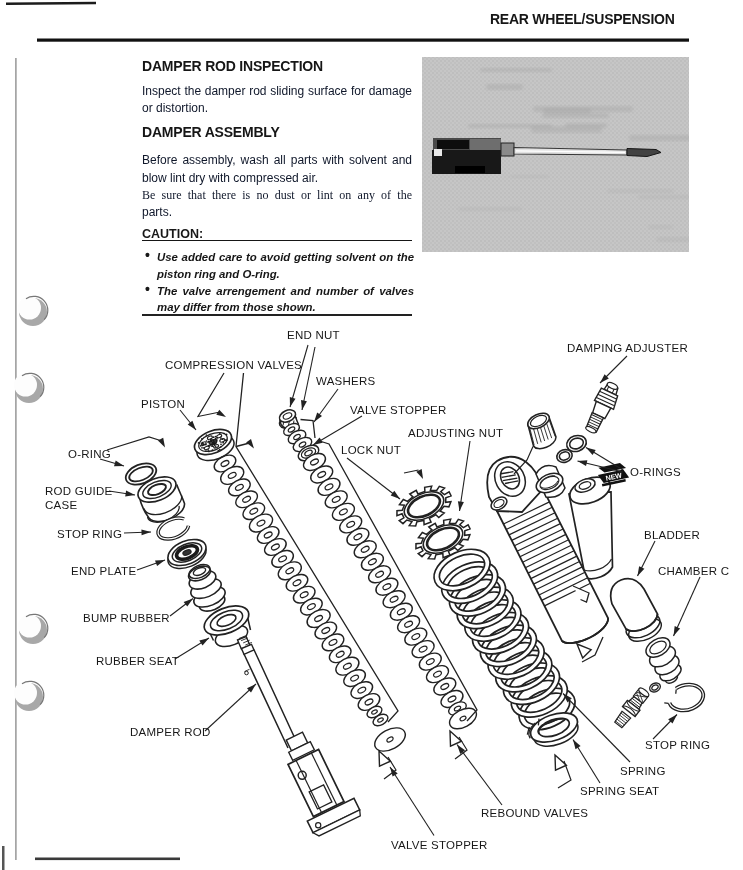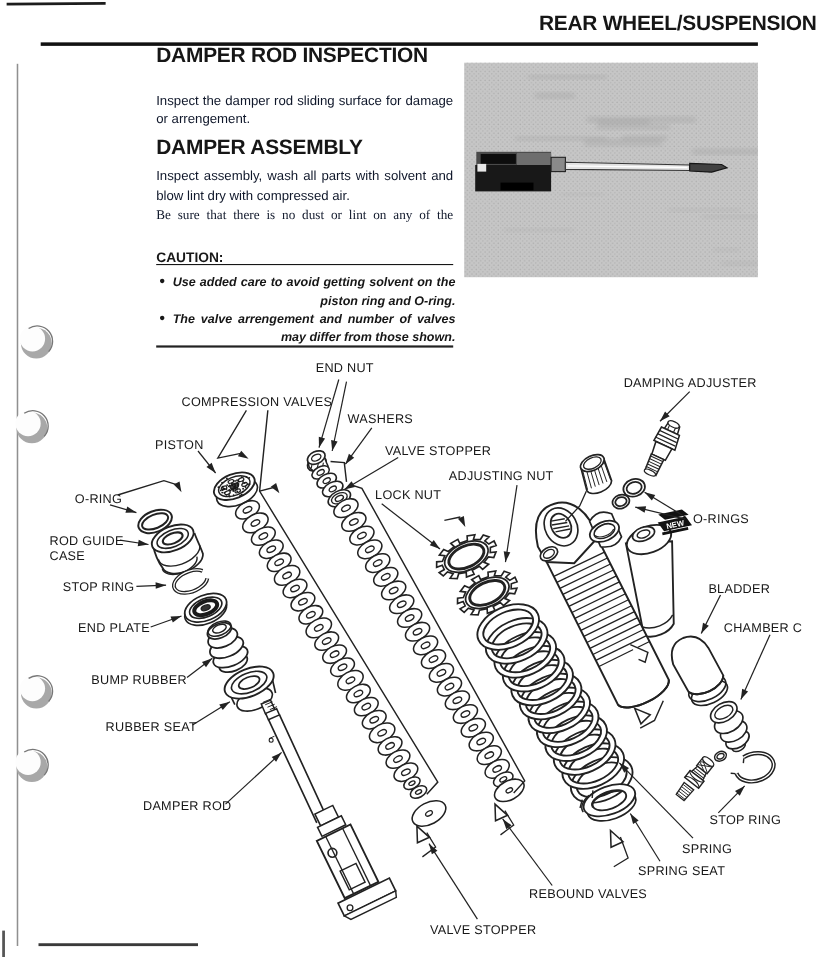--- a/index.html
+++ b/index.html
@@ -1,31 +1,32 @@
 <!DOCTYPE html>
 <html><head><meta charset="utf-8"><style>
 html,body{margin:0;padding:0;background:#fff;}
 .page{position:relative;width:743px;height:870px;background:#fff;overflow:hidden;
   font-family:"Liberation Sans",sans-serif;color:#181818;}
 .abs{position:absolute;}
-.hd{font-weight:bold;font-size:19px;letter-spacing:-0.2px;color:#161616;}
+.hd{font-weight:bold;font-size:14px;letter-spacing:-0.2px;color:#161616;}
 .bl{font-size:12px;width:270px;letter-spacing:0px;color:#0f172a;}
 .j{text-align:justify;text-align-last:justify;}
-.bi{font-weight:bold;font-style:italic;font-size:11.4px;width:257px;color:#161616;text-align:right;}
+.bi{font-weight:bold;font-style:italic;font-size:11.4px;width:257px;color:#161616;}
 svg{position:absolute;left:0;top:0;}
 </style></head><body>
 <div class="page">
 <div class="abs hd" style="left:490px;top:11px;letter-spacing:-0.25px;">REAR WHEEL/SUSPENSION</div>
-<div class="abs hd" style="left:142px;top:40px;">DAMPER ROD INSPECTION</div>
+<div class="abs hd" style="left:142px;top:58px;">DAMPER ROD INSPECTION</div>
 <div class="abs bl j" style="left:142px;top:83.5px;">Inspect the damper rod sliding surface for damage</div>
-<div class="abs bl" style="left:142px;top:101px;">or arrengement.</div>
+<div class="abs bl" style="left:142px;top:101px;">or distortion.</div>
 <div class="abs hd" style="left:142px;top:124px;">DAMPER ASSEMBLY</div>
-<div class="abs bl j" style="left:142px;top:153px;">Inspect assembly, wash all parts with solvent and</div>
+<div class="abs bl j" style="left:142px;top:153px;">Before assembly, wash all parts with solvent and</div>
 <div class="abs bl" style="left:142px;top:170.5px;">blow lint dry with compressed air.</div>
 <div class="abs bl j" style="left:142px;top:187.5px;font-family:Liberation Serif, serif;">Be sure that there is no dust or lint on any of the</div>
+<div class="abs bl" style="left:142px;top:205px;">parts.</div>
 <div class="abs" style="left:142px;top:227px;font-weight:bold;font-size:12.5px;text-align:right;">CAUTION:</div>
 <div class="abs" style="left:142px;top:239.5px;width:270px;height:1.8px;background:#161616;"></div>
 <div class="abs" style="left:145px;top:247px;font-size:14px;font-weight:bold;">•</div>
 <div class="abs bi j" style="left:157px;top:251px;">Use added care to avoid getting solvent on the</div>
 <div class="abs bi" style="left:157px;top:267.5px;">piston ring and O-ring.</div>
 <div class="abs" style="left:145px;top:280.5px;font-size:14px;font-weight:bold;">•</div>
 <div class="abs bi j" style="left:157px;top:284.5px;">The valve arrengement and number of valves</div>
 <div class="abs bi" style="left:157px;top:301px;">may differ from those shown.</div>
 <div class="abs" style="left:142px;top:313.5px;width:270px;height:2px;background:#222;"></div>
 <svg width="743" height="870" viewBox="0 0 743 870">

